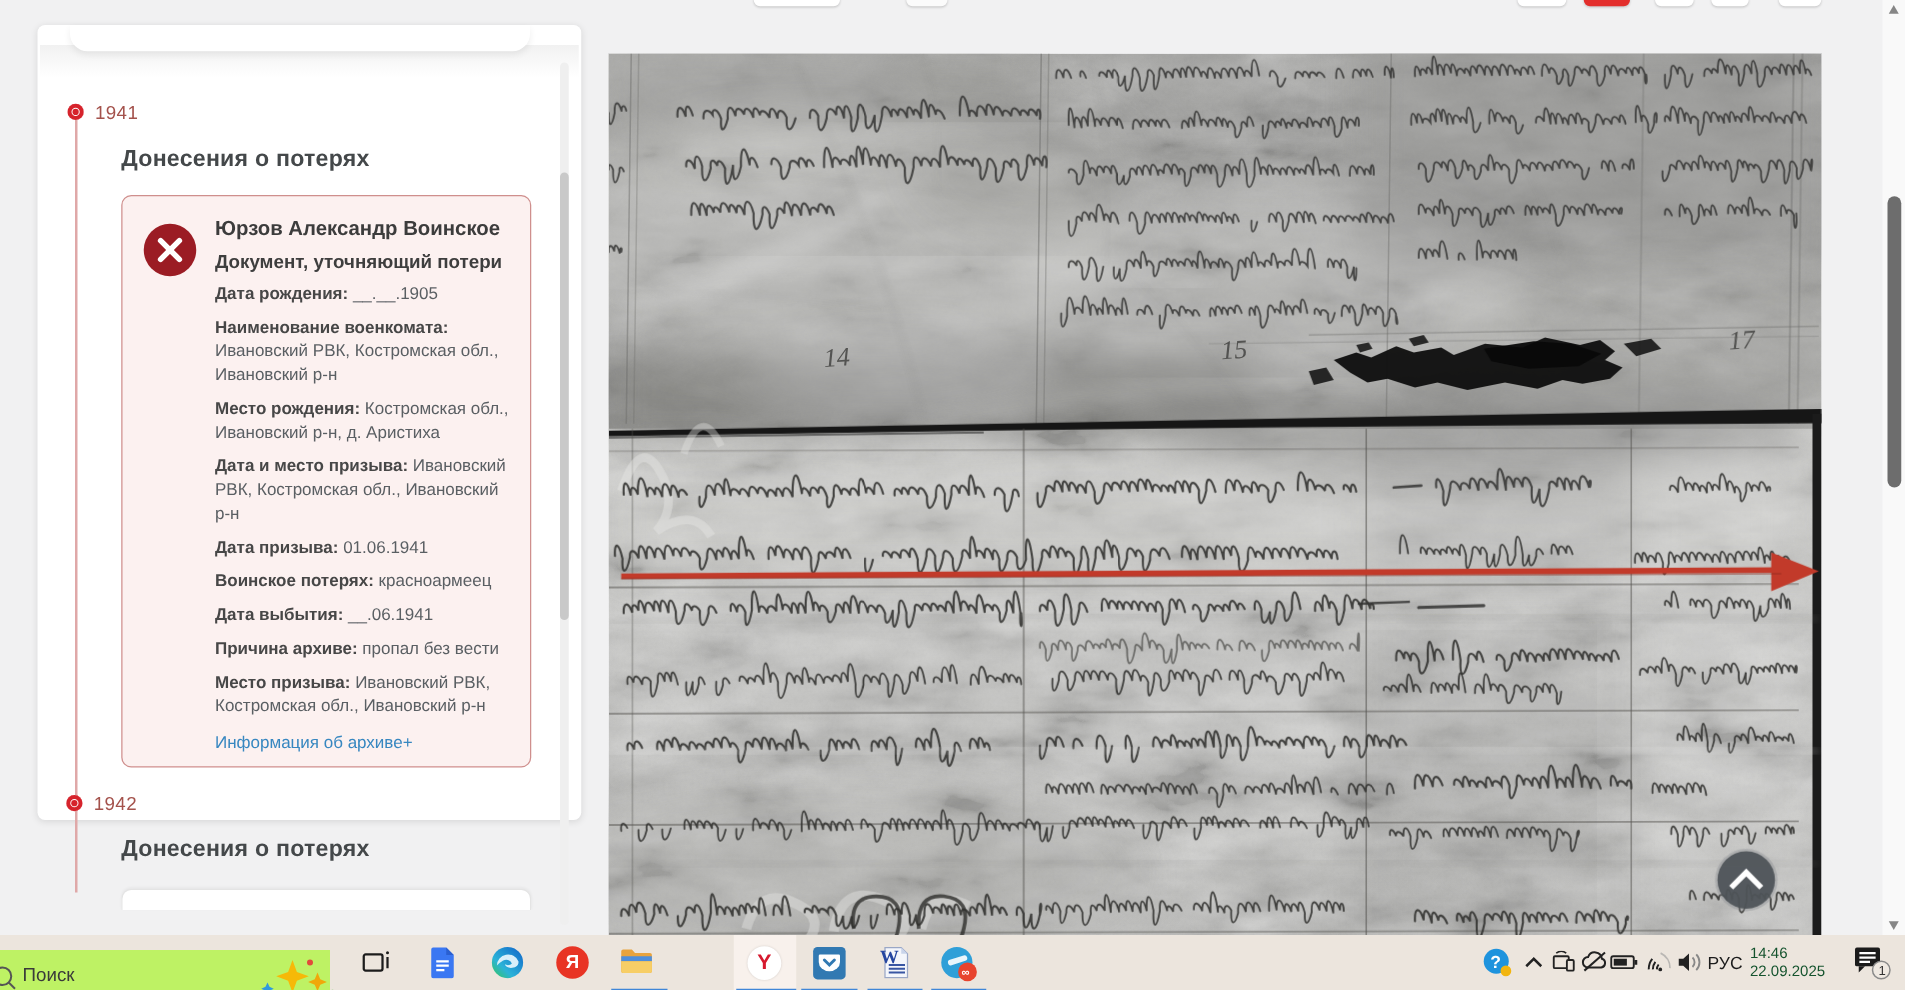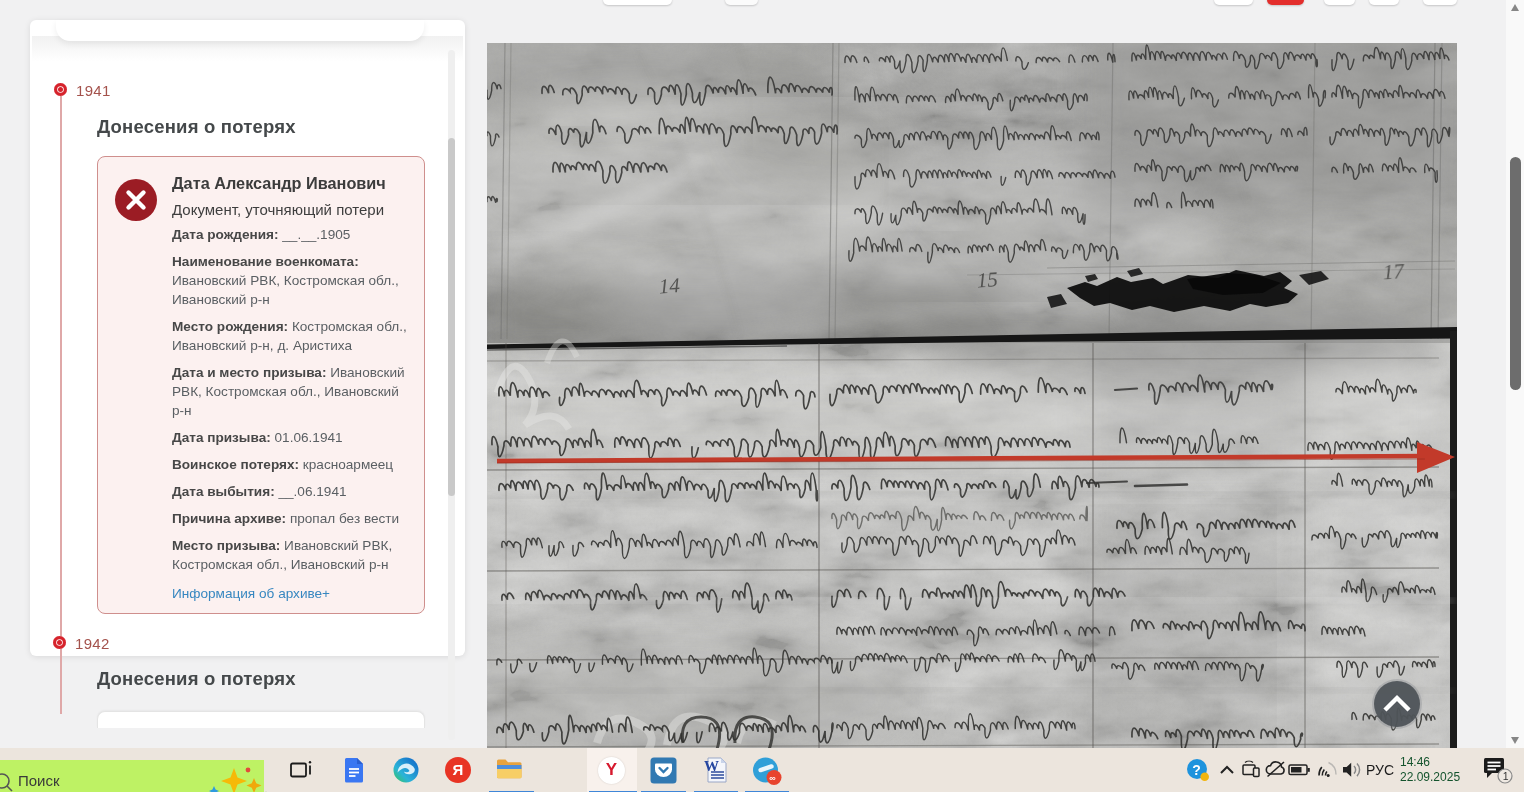--- a/index.html
+++ b/index.html
@@ -8,21 +8,21 @@
 .ptrack{position:absolute;left:418px;top:30px;width:7px;height:690px;background:#efefef;border-radius:4px}
 .tline{position:absolute;left:30px;top:76px;width:1.5px;height:618px;background:#dfa8a8}
 .dot{position:absolute;width:13px;height:13px;border-radius:50%;background:#d6232c;box-shadow:inset 0 0 0 3.2px #d6232c, inset 0 0 0 20px #fff}
 .dot::after{content:"";position:absolute;left:4px;top:4px;width:5px;height:5px;border-radius:50%;background:#d6232c}
 .year{position:absolute;font-size:15px;color:#a4524c;letter-spacing:0.3px}
 .h1{position:absolute;left:67px;font-size:18.5px;font-weight:bold;color:#44484a;letter-spacing:0.2px}
 .card{position:absolute;left:67px;top:136px;width:328px;height:458px;background:#fcf1f0;border:1px solid #cf8f8d;border-radius:8px}
 .circ{position:absolute;left:16px;top:21px}
 .cbody{position:absolute;left:74px;top:16px;width:246px}
 .ctitle{font-size:16.3px;font-weight:bold;color:#3c3c3c;line-height:20px;margin-bottom:8px}
-.csub{font-size:15px;font-weight:normal;color:#3e3e3e;margin-bottom:7px}
+.csub{font-size:15px;font-weight:bold;color:#3e3e3e;margin-bottom:7px}
 .r{font-size:13.6px;line-height:19px;color:#5a5f63;margin-bottom:8px}
 .r b{color:#474747}
 .link{font-size:13.6px;color:#3787c0;margin-top:12px}
 .nextcard{position:absolute;left:67px;top:691px;width:328px;height:17px;background:#fff;border:1px solid #e4e4e4;border-bottom:none;border-radius:8px 8px 0 0;box-shadow:0 -1px 2px rgba(0,0,0,0.04)}
 .pscroll{position:absolute;left:418px;top:118px;width:7px;height:358px;background:#c9c9c9;border-radius:4px}
 .scan{position:absolute;left:487px;top:43px;width:970px;height:706px}
 .rsb{position:absolute;left:1506px;top:0;width:18px;height:749px;background:#f9f9f9}
 .rsb .thumb{position:absolute;left:4px;top:157px;width:11px;height:233px;background:#6d6d6d;border-radius:6px}
 .rsb .up{position:absolute;left:5px;top:4px;width:0;height:0;border-left:4.5px solid transparent;border-right:4.5px solid transparent;border-bottom:7px solid #868686}
 .rsb .dn{position:absolute;left:5px;top:737px;width:0;height:0;border-left:4.5px solid transparent;border-right:4.5px solid transparent;border-top:7px solid #868686}
@@ -54,21 +54,21 @@
   <div class="tline"></div>
   <div class="dot" style="left:24px;top:63px"></div>
   <div class="year" style="left:46px;top:62px">1941</div>
   <div class="h1" style="top:96px">Донесения о потерях</div>
   <div class="card">
       <div class="circ"><svg width="44" height="44" viewBox="0 0 44 44">
           <circle cx="22" cy="22" r="21" fill="#9b1c24"></circle>
           <path d="M 14.5 14.5 L 29.5 29.5 M 29.5 14.5 L 14.5 29.5" stroke="#fff" stroke-width="4.4" stroke-linecap="round"></path>
         </svg></div>
       <div class="cbody">
-        <div class="ctitle">Дата Александр Иванович</div>
+        <div class="ctitle">Юрзов Александр Воинское</div>
         <div class="csub">Документ, уточняющий потери</div>
         <div class="r"><b>Дата рождения:</b> <span>__.__.1905</span></div>
         <div class="r"><b>Наименование военкомата:</b> <span>Ивановский РВК, Костромская обл., Ивановский <nobr>р-н</nobr></span></div>
         <div class="r"><b>Место рождения:</b> <span>Костромская обл., Ивановский <nobr>р-н</nobr>, д. Аристиха</span></div>
         <div class="r"><b>Дата и место призыва:</b> <span>Ивановский РВК, Костромская обл., Ивановский <nobr>р-н</nobr></span></div>
         <div class="r"><b>Дата призыва:</b> <span>01.06.1941</span></div>
         <div class="r"><b>Воинское потерях:</b> <span>красноармеец</span></div>
         <div class="r"><b>Дата выбытия:</b> <span>__.06.1941</span></div>
         <div class="r"><b>Причина архиве:</b> <span>пропал без вести</span></div>
         <div class="r"><b>Место призыва:</b> <span>Ивановский РВК, Костромская обл., Ивановский <nobr>р-н</nobr></span></div>

